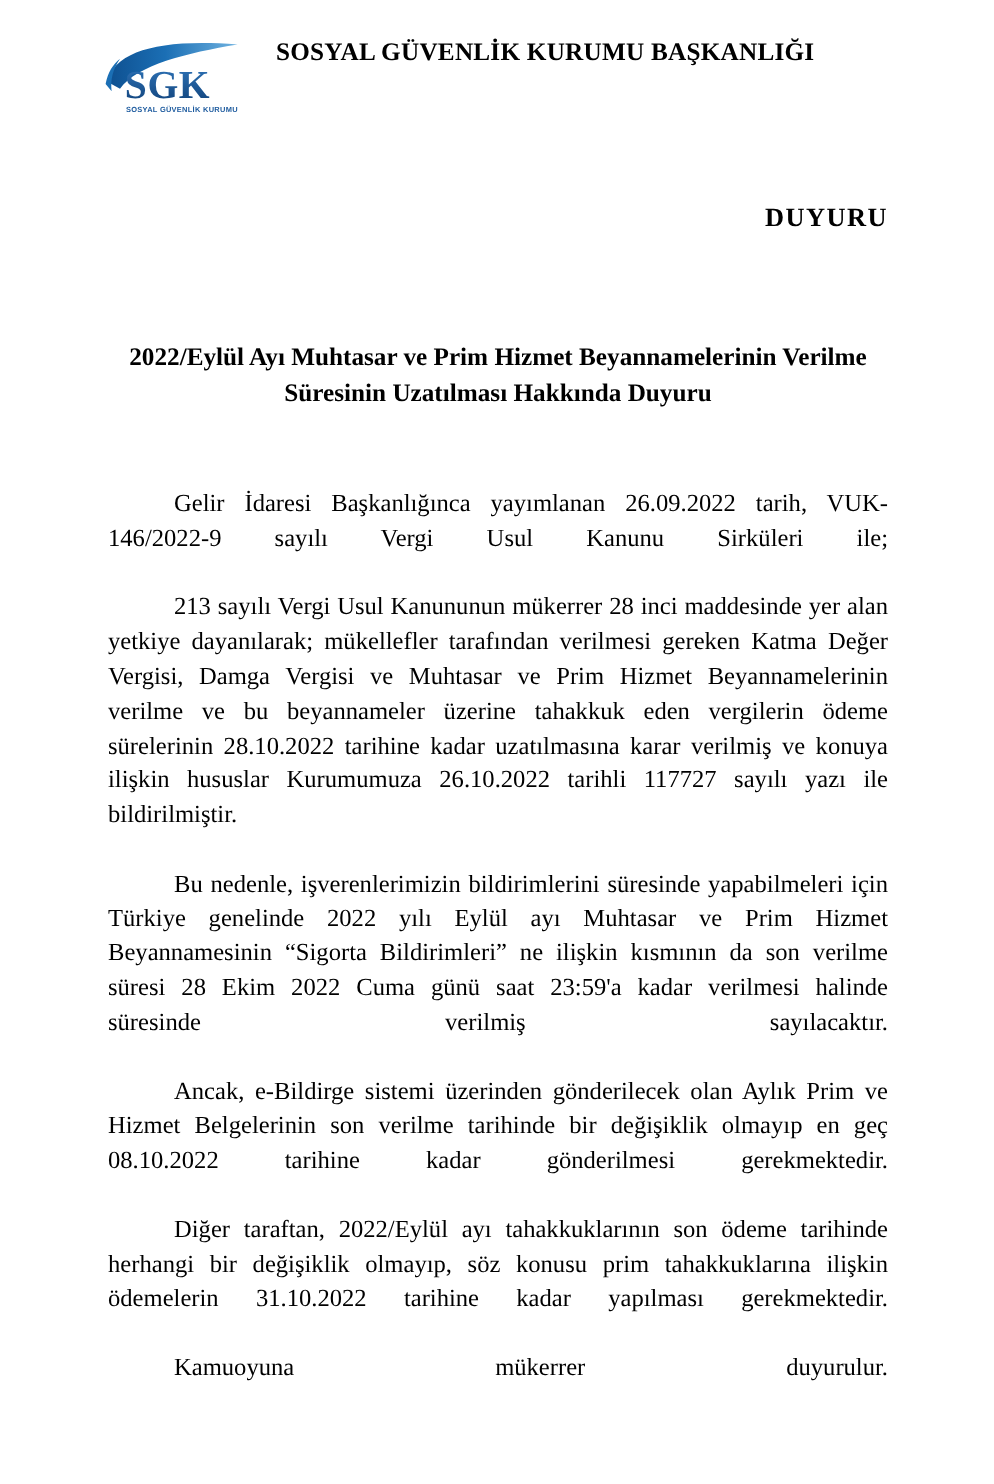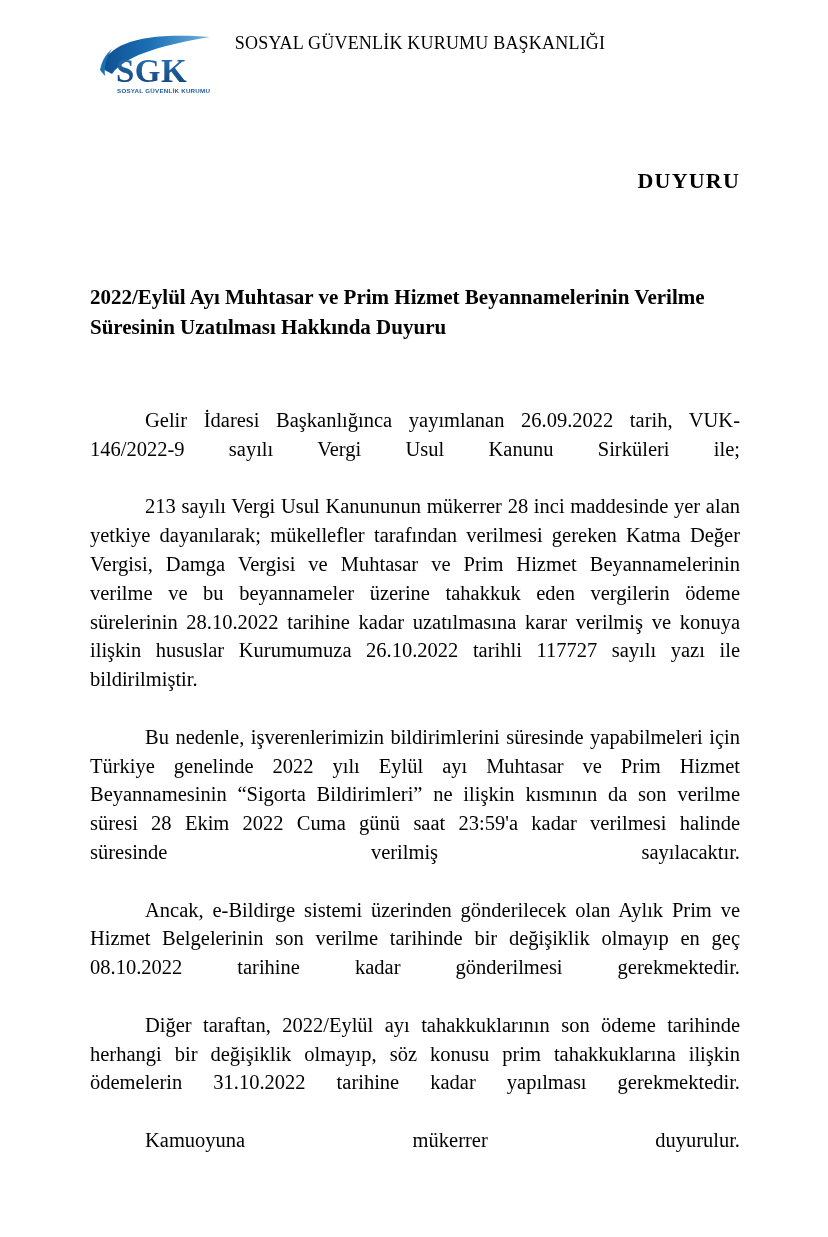--- a/index.html
+++ b/index.html
@@ -30,21 +30,21 @@
   .header {
     position: absolute;
     left: 0;
     top: 0;
     width: 828px;
     height: 118px;
   }
 
   .logo {
     position: absolute;
-    left: 98px;
+    left: 86px;
     top: 30px;
     width: 124px;
     height: 72px;
     text-align: right;
   }
   .logo svg { display: block; width: 124px; height: 72px; }
 
   .header-titles {
     position: absolute;
     left: 230px;
@@ -52,22 +52,22 @@
     width: 380px;
     text-align: center;
   }
   .header-line-1 {
     font-size: 15px;
     font-weight: bold;
     letter-spacing: 0.2px;
     line-height: 18px;
   }
   .header-line-2 {
-    font-size: 18px;
-    font-weight: normal;
+    font-size: 21px;
+    font-weight: bold;
     letter-spacing: 0.2px;
     line-height: 20px;
     white-space: nowrap;
   }
 
   
   .content {
     position: absolute;
     left: 90px;
     top: 0;
@@ -83,20 +83,21 @@
     font-size: 22px;
     font-weight: bold;
     letter-spacing: 1.2px;
   }
 
   .subject-heading {
     position: absolute;
     left: 0;
     top: 283px;
     width: 650px;
+    text-align: center;
     font-size: 21px;
     font-weight: bold;
     line-height: 29.5px;
   }
 
   .paragraphs {
     position: absolute;
     left: 0;
     top: 406px;
     width: 650px;

